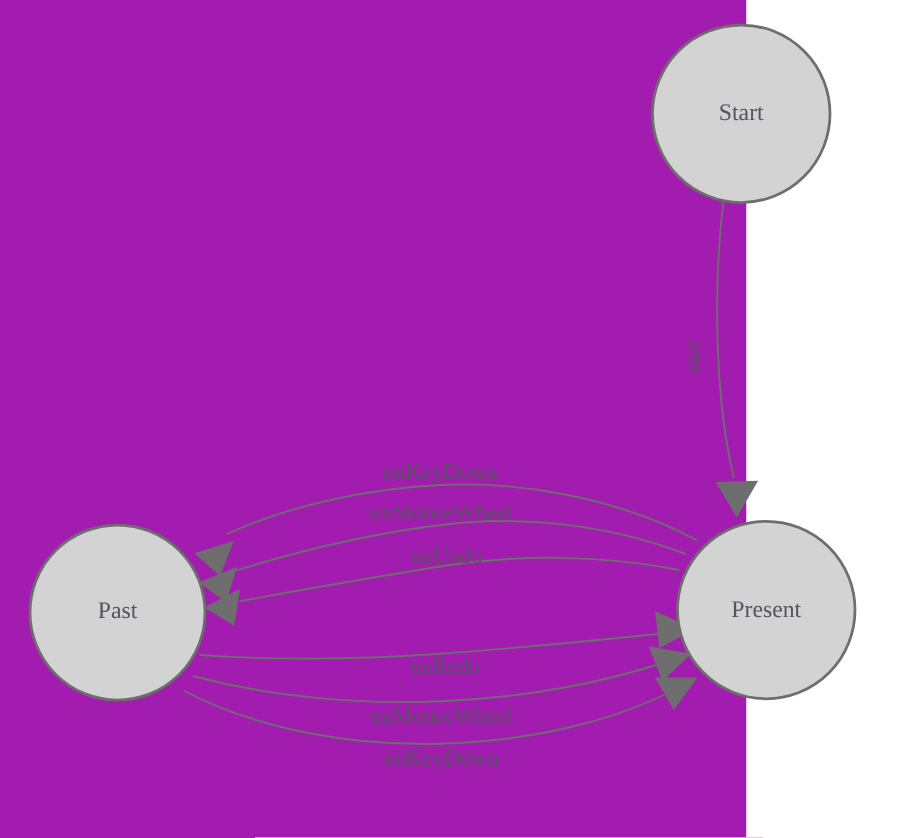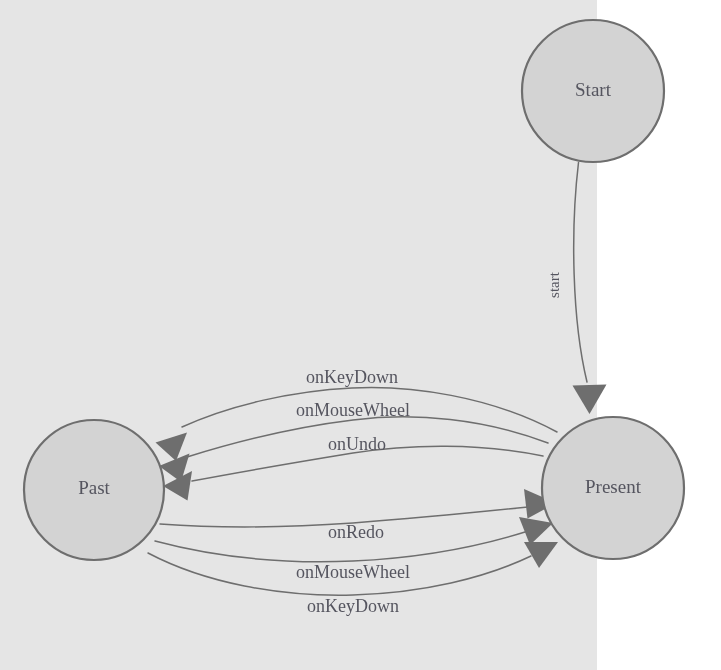--- a/index.html
+++ b/index.html
@@ -11,21 +11,21 @@
   body {
     width: 721px;
     height: 670px;
     overflow: hidden;
     font-family: "Liberation Serif", "DejaVu Serif", serif;
   }
   #diagram-root {
     position: relative;
     width: 597px;
     height: 670px;
-    background: #e5e5e5;
+    background: #a21caf;
   }
   svg#graph {
     position: absolute;
     top: 0;
     left: 0;
     width: 721px;
     height: 670px;
     display: block;
   }
   .node-shape {

